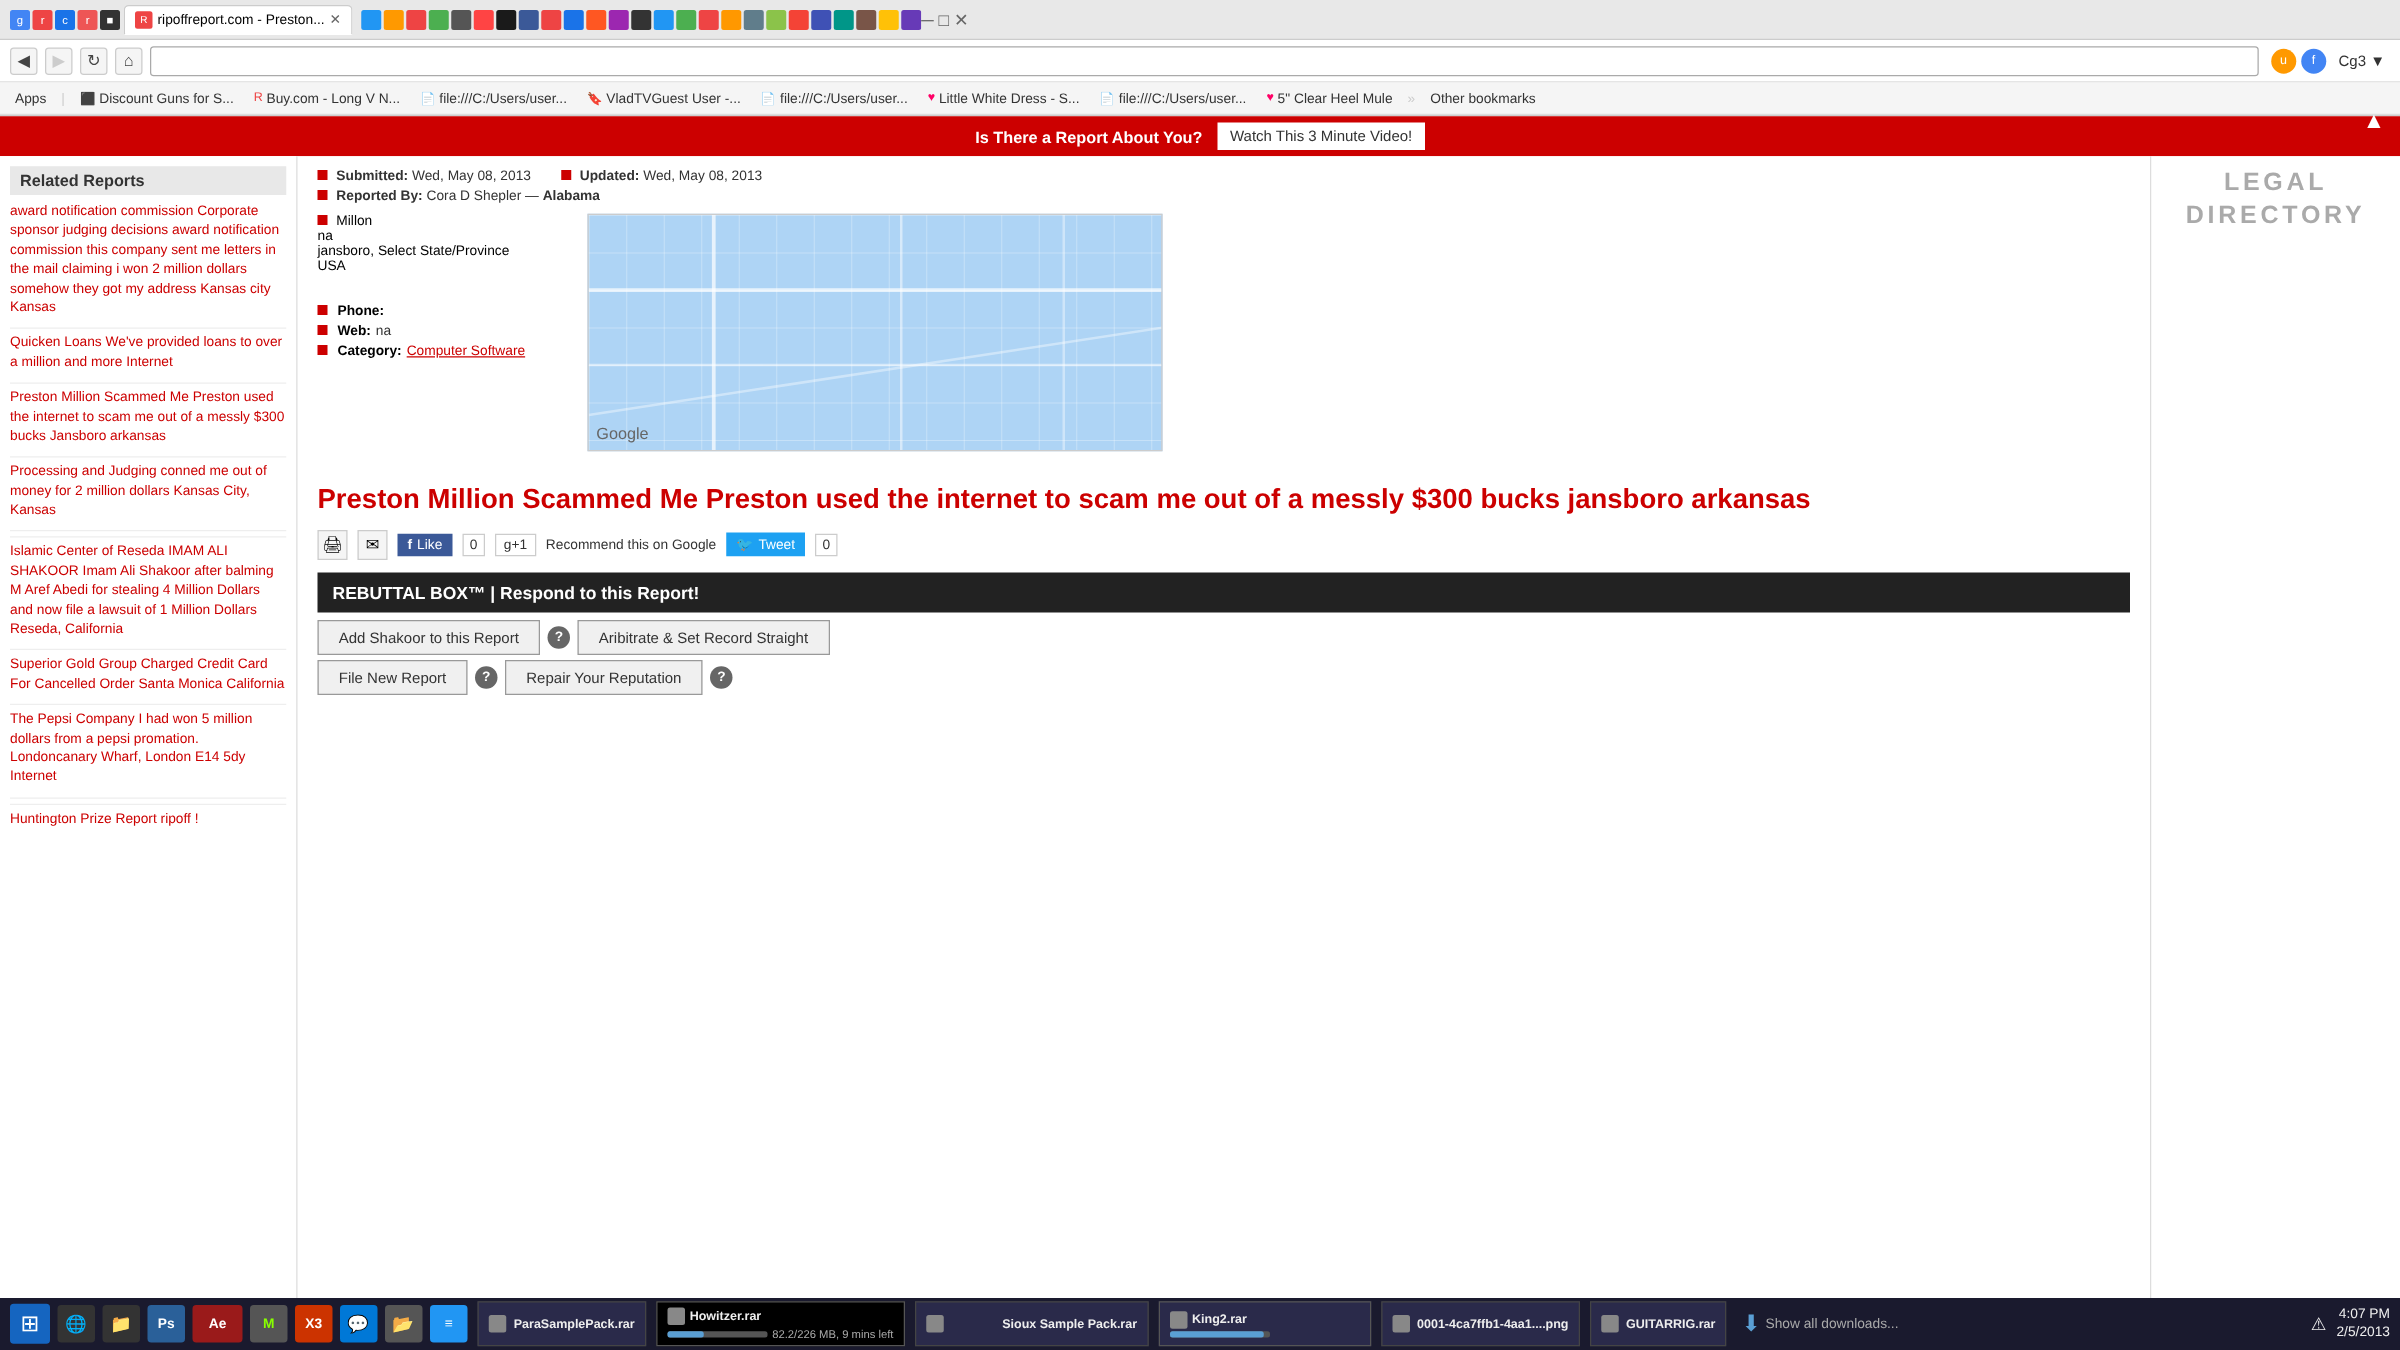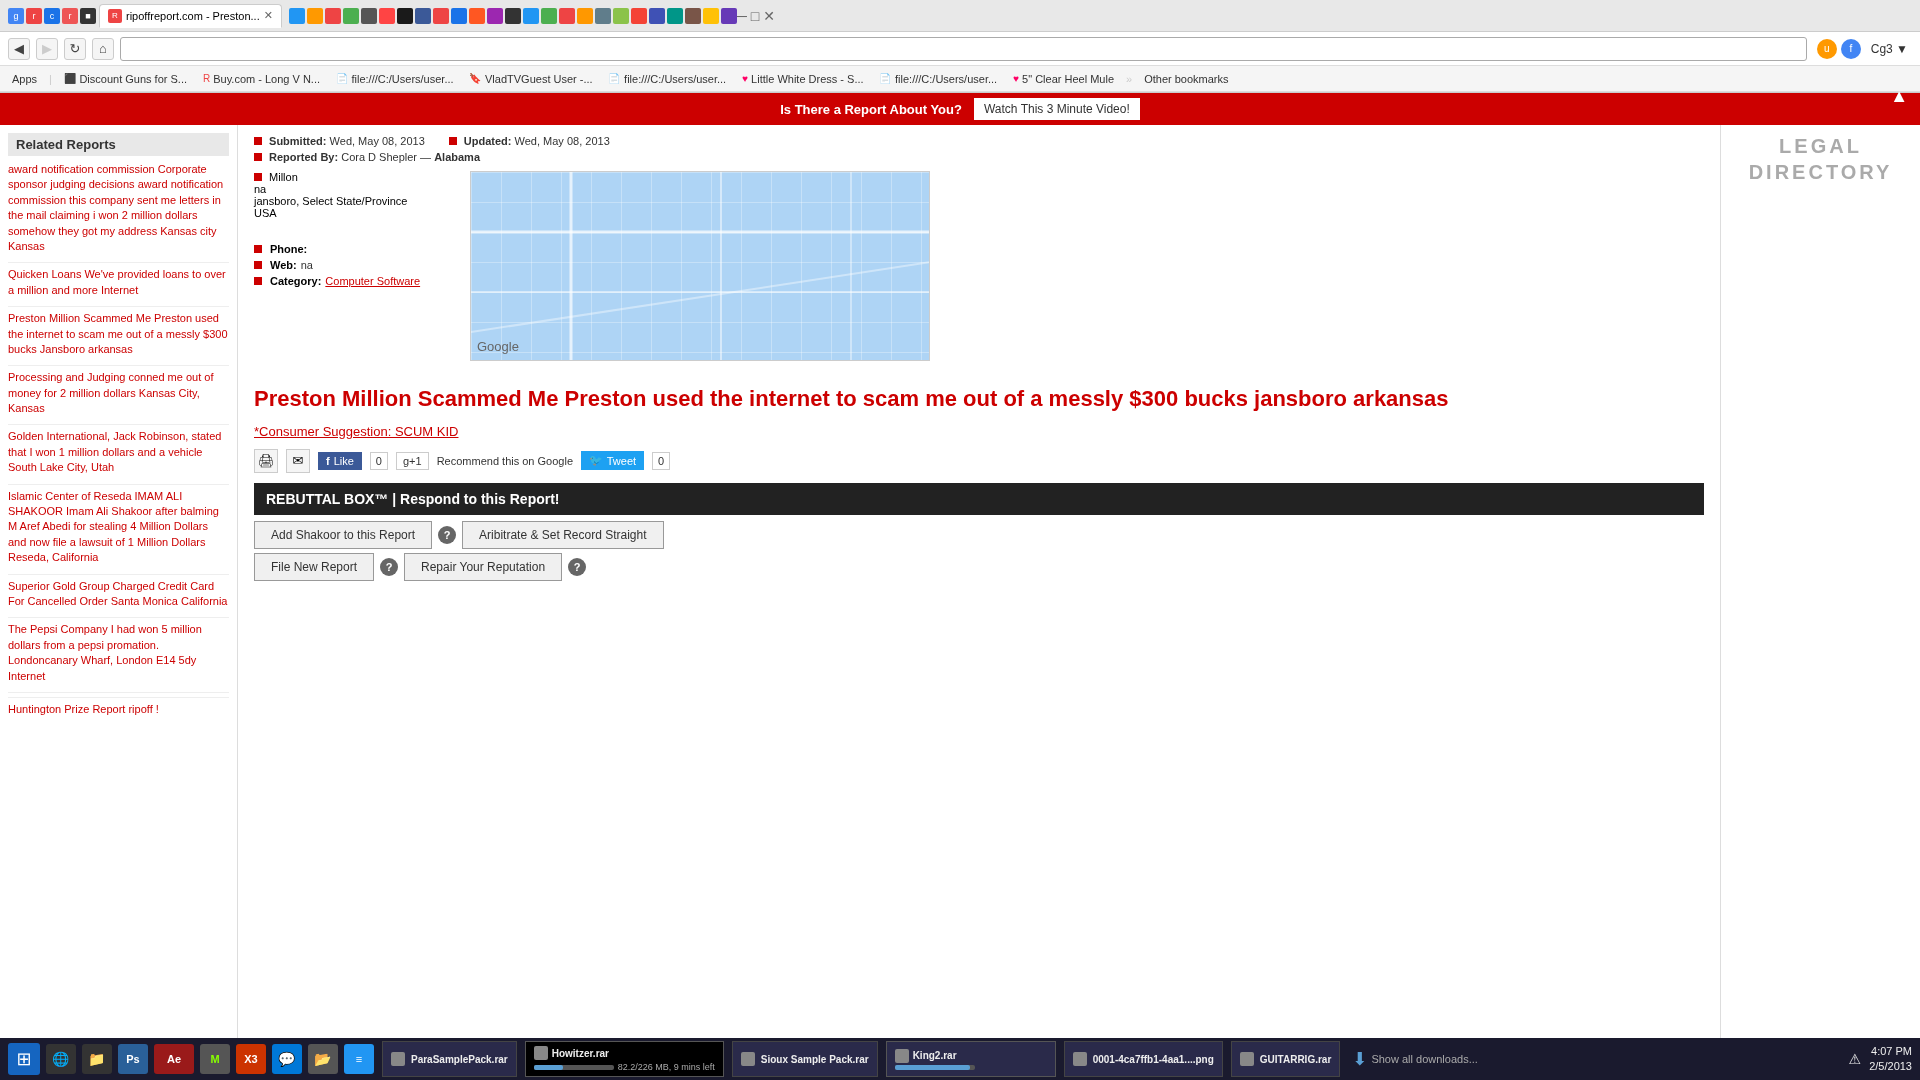--- a/index.html
+++ b/index.html
@@ -215,21 +215,20 @@
   <div class="sidebar">
     <div class="sidebar-title">Related Reports</div>
     <a class="sidebar-link">award notification commission Corporate sponsor judging decisions award notification commission this company sent me letters in the mail claiming i won 2 million dollars somehow they got my address Kansas city Kansas</a>
     <hr class="sidebar-divider">
     <a class="sidebar-link">Quicken Loans We've provided loans to over a million and more Internet</a>
     <hr class="sidebar-divider">
     <a class="sidebar-link">Preston Million Scammed Me Preston used the internet to scam me out of a messly $300 bucks Jansboro arkansas</a>
     <hr class="sidebar-divider">
     <a class="sidebar-link">Processing and Judging conned me out of money for 2 million dollars Kansas City, Kansas</a>
     <hr class="sidebar-divider">
-    <a class="sidebar-link">Golden International, Jack Robinson, stated that I won 1 million dollars and a vehicle South Lake City, Utah</a>
     <hr class="sidebar-divider">
     <a class="sidebar-link">Islamic Center of Reseda IMAM ALI SHAKOOR Imam Ali Shakoor after balming M Aref Abedi for stealing 4 Million Dollars and now file a lawsuit of 1 Million Dollars Reseda, California</a>
     <hr class="sidebar-divider">
     <a class="sidebar-link">Superior Gold Group Charged Credit Card For Cancelled Order Santa Monica California</a>
     <hr class="sidebar-divider">
     <a class="sidebar-link">The Pepsi Company I had won 5 million dollars from a pepsi promation. Londoncanary Wharf, London E14 5dy Internet</a>
     <hr class="sidebar-divider">
     <hr class="sidebar-divider">
     <a class="sidebar-link">Huntington Prize Report ripoff !</a>
   </div>
@@ -296,21 +295,20 @@
           <line x1="250" y1="0" x2="250" y2="190" stroke="white" stroke-width="2" opacity="0.5"></line>
           <line x1="380" y1="0" x2="380" y2="190" stroke="white" stroke-width="2" opacity="0.4"></line>
           <line x1="0" y1="160" x2="460" y2="90" stroke="white" stroke-width="2" opacity="0.4"></line>
         </svg>
         <span class="map-label" style="position:relative;z-index:1;">Google</span>
       </div>
     </div>
 
     <div class="report-title">Preston Million Scammed Me Preston used the internet to scam me out of a messly $300 bucks jansboro arkansas</div>
 
-    <a class="report-link">*Consumer Suggestion: SCUM KID</a>
 
     <div class="action-bar">
       <div class="action-icon" title="Print">🖨</div>
       <div class="action-icon" title="Email">✉</div>
       <button class="fb-like-btn">
         <span style="font-weight:bold;">f</span>
         <span>Like</span>
       </button>
       <span class="fb-count">0</span>
       <button class="gplus-btn">g+1</button>
@@ -400,21 +398,21 @@
     <div style="display:flex;align-items:center;gap:4px;margin-top:2px;">
       <div style="width:80px;height:5px;background:#555;border-radius:2px;">
         <div style="width:36%;height:100%;background:#5a9fd4;border-radius:2px;"></div>
       </div>
       <span style="font-size:9px;color:#aaa;">82.2/226 MB, 9 mins left</span>
     </div>
   </div>
 
   <div style="background:#2a2a4a;border:1px solid #444;color:#eee;padding:4px 8px;font-size:10px;display:flex;align-items:center;gap:6px;height:36px;cursor:pointer;">
     <div style="width:14px;height:14px;background:#888;border-radius:2px;flex-shrink:0;"></div>
-    <span style="font-size:10px;font-weight:bold;white-space:nowrap;">Sioux Sample Pack.rar</span>
+    <span style="font-size:10px;font-weight:bold;white-space:nowrap;margin-left:41px;">Sioux Sample Pack.rar</span>
   </div>
 
   <div style="background:#2a2a4a;border:1px solid #555;color:#eee;padding:4px 8px;font-size:10px;display:flex;flex-direction:column;justify-content:center;height:36px;cursor:pointer;min-width:170px;">
     <div style="display:flex;align-items:center;gap:4px;">
       <div style="width:14px;height:14px;background:#888;border-radius:2px;flex-shrink:0;"></div>
       <span style="font-size:10px;font-weight:bold;">King2.rar</span>
     </div>
     <div style="display:flex;align-items:center;gap:4px;margin-top:2px;">
       <div style="width:80px;height:5px;background:#555;border-radius:2px;">
         <div style="width:94%;height:100%;background:#5a9fd4;border-radius:2px;"></div>

